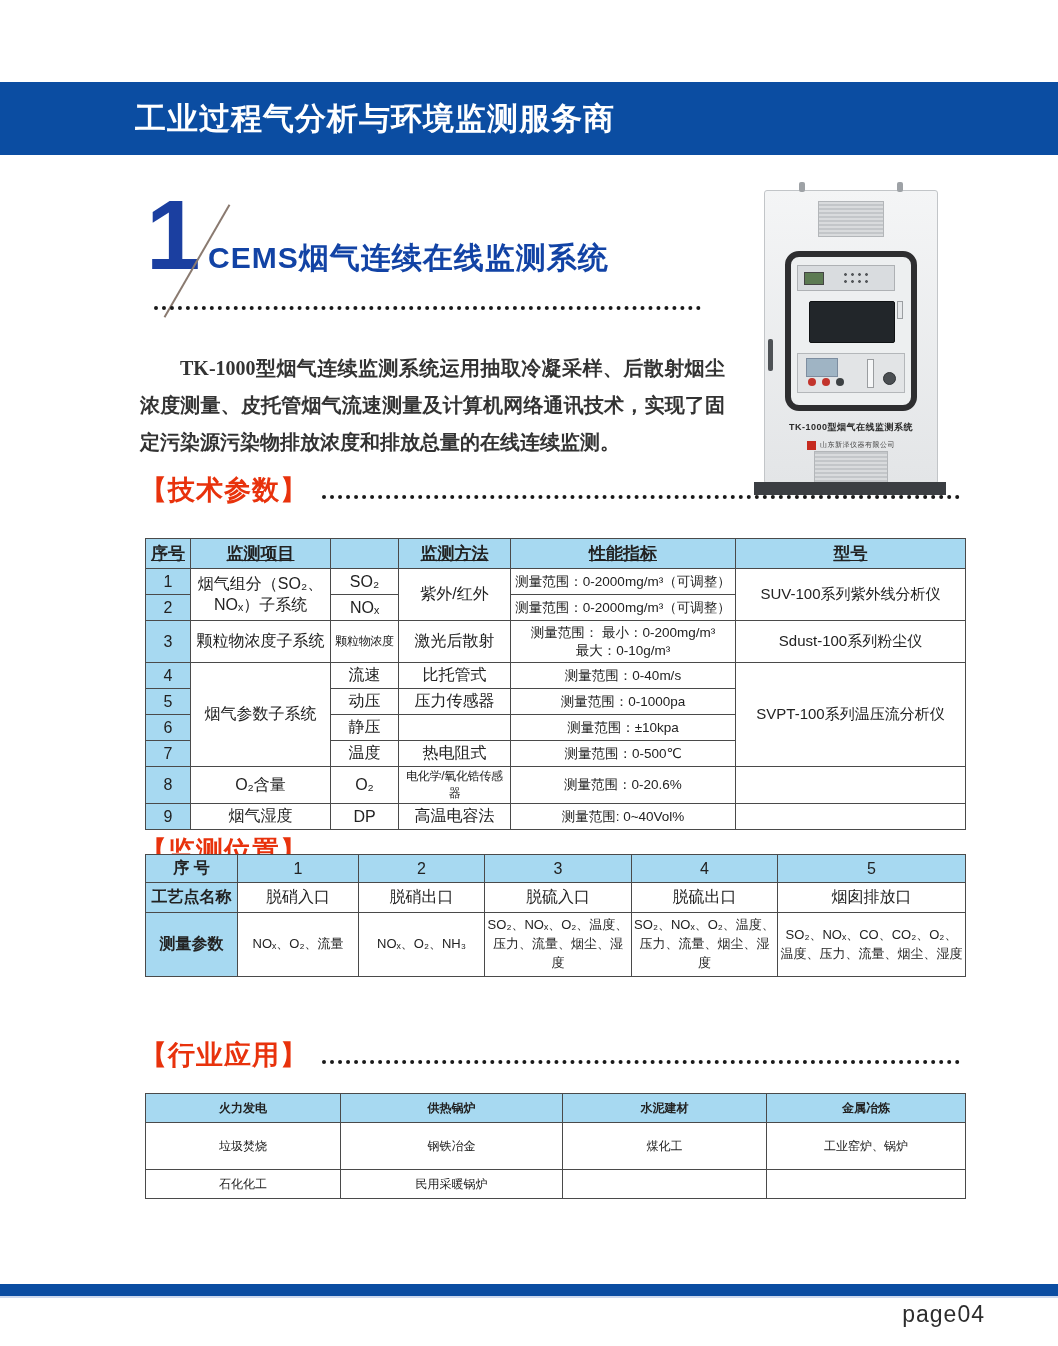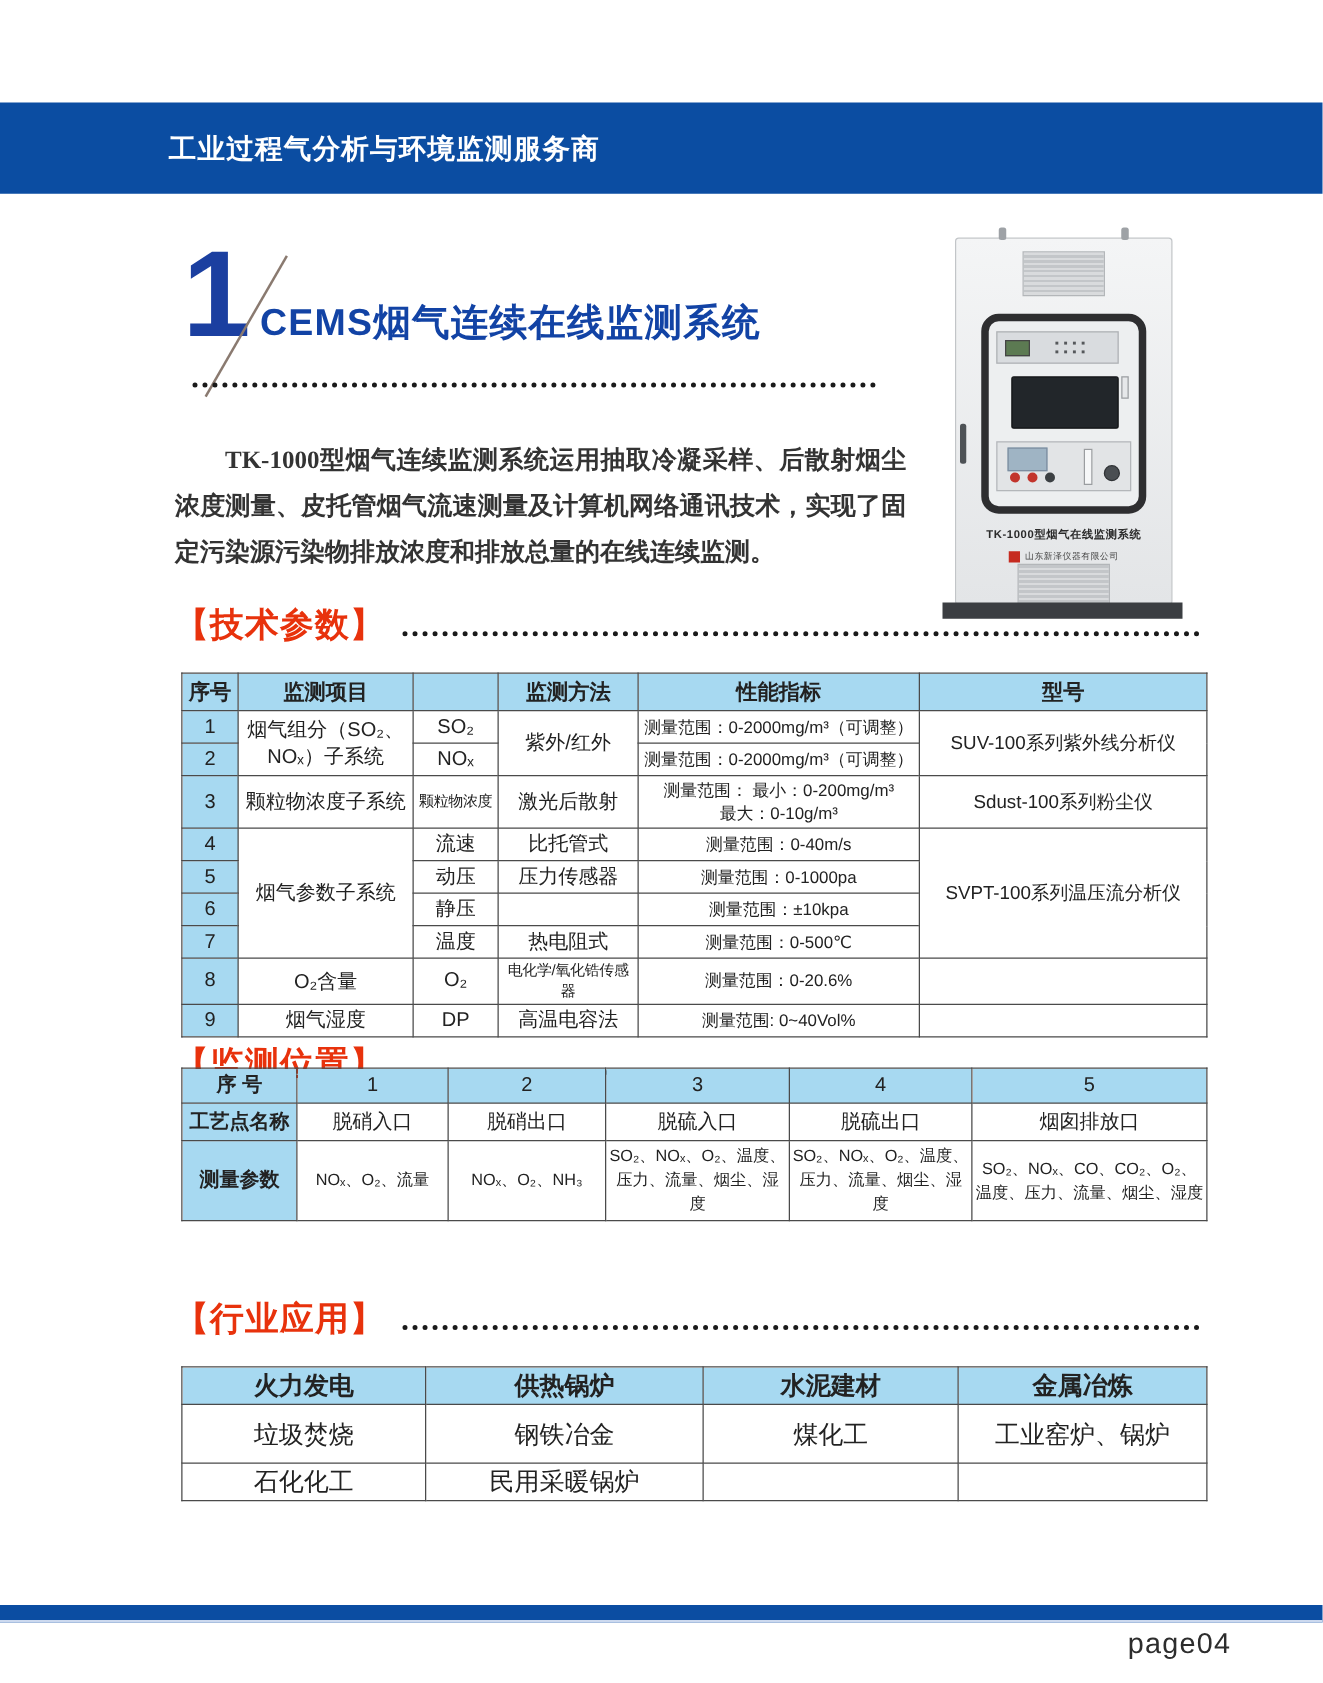--- a/index.html
+++ b/index.html
@@ -8,40 +8,40 @@
     font-family:"Liberation Sans","DejaVu Sans",sans-serif;color:#222;
     overflow:hidden;
   }
   
   .topbar{
     position:absolute;left:0;top:82px;width:1058px;height:73px;
     background:#0b4da2;display:flex;align-items:center;justify-content:space-between;
     box-sizing:border-box;padding:0 68px 0 135px;
   }
   .topbar .lt{color:#fff;font-size:27px;font-weight:bold;letter-spacing:2px;}
-  .topbar .rt{color:#fff;font-size:22px;font-weight:bold;letter-spacing:1px;}
+  .topbar .rt{color:#fff;font-size:31px;font-weight:bold;letter-spacing:1px;}
   
   .bignum{
     position:absolute;left:146px;top:186px;font-size:98px;font-weight:bold;
     color:#1b3fa0;line-height:1;
   }
   .slash{
     position:absolute;left:196px;top:196px;width:2px;height:130px;
     background:#8a7a70;transform:rotate(30deg);
   }
   .pagetitle{
     position:absolute;left:208px;top:238px;font-size:30px;font-weight:bold;
     color:#1243a5;letter-spacing:1px;
   }
   
   .secrow{position:absolute;display:flex;align-items:flex-end;}
   .seclabel{color:#e8320c;font-size:27px;font-weight:bold;white-space:nowrap;letter-spacing:1px;}
   .dotline{flex:1;border-bottom:4px dotted #1a1a1a;margin:0 4px 9px 14px;height:0;}
   .row-desc{left:140px;top:306px;width:565px;}
-  .row-tech{left:140px;top:482px;width:824px;}
+  .row-tech{left:140px;top:472px;width:824px;}
   .row-pos{left:140px;top:833px;width:824px;}
   .row-ind{left:140px;top:1037px;width:824px;}
   
   .desc{
     position:absolute;left:140px;top:350px;width:585px;
     font-size:20px;line-height:37px;color:#333;font-weight:600;
     text-indent:2em;text-align:justify;font-family:Liberation Serif, serif;
   }
   
   .photo{position:absolute;left:745px;top:178px;width:210px;height:320px;}
@@ -83,30 +83,30 @@
   .brandrow{position:absolute;left:0;top:249px;width:100%;display:flex;align-items:center;justify-content:center;gap:4px;}
   .blogo{width:9px;height:9px;background:#c62b20;display:inline-block;}
   .bname{font-size:7px;color:#444;letter-spacing:0.5px;}
   .handle{position:absolute;left:3px;top:148px;width:5px;height:32px;background:#4e5256;border-radius:2px;}
   .cbase{position:absolute;left:9px;top:304px;width:192px;height:13px;background:#3b3e42;}
   
   table{border-collapse:collapse;table-layout:fixed;position:absolute;}
   td,th{border:1px solid #4a4a4a;text-align:center;vertical-align:middle;
     padding:1px 2px;font-weight:normal;overflow:hidden;}
   .bluebg{background:#a7d9f1;}
-  .thead td{font-size:17px;font-weight:600;}
+  .thead td{font-size:17px;font-weight:600;text-decoration:underline;}
   .ttable{left:145px;top:538px;width:820px;font-size:16px;}
   .ttable .perf{font-size:13.5px;}
   .ttable .small{font-size:12px;letter-spacing:-0.3px;}
   .ttable .model{font-size:15px;}
   .preline{white-space:pre-line;}
   .ptable{left:145px;top:854px;width:820px;font-size:16px;}
   .ptable .params{font-size:13px;line-height:1.45;}
   .ptable .rowlab{font-weight:600;}
-  .itable{left:145px;top:1093px;width:820px;font-size:20px;}
+  .itable{left:145px;top:1093px;width:820px;font-size:12px;}
   .itable .hd{font-weight:600;}
   
   .footbar{position:absolute;left:0;top:1284px;width:1058px;height:12px;
     background:#0b4da2;border-bottom:2px solid #ccd9ef;}
   .pagenum{position:absolute;right:73px;top:1301px;font-size:23px;color:#2d2d2d;letter-spacing:1px;}
 </style>
 </head>
 <body>
 
 <div class="topbar">

